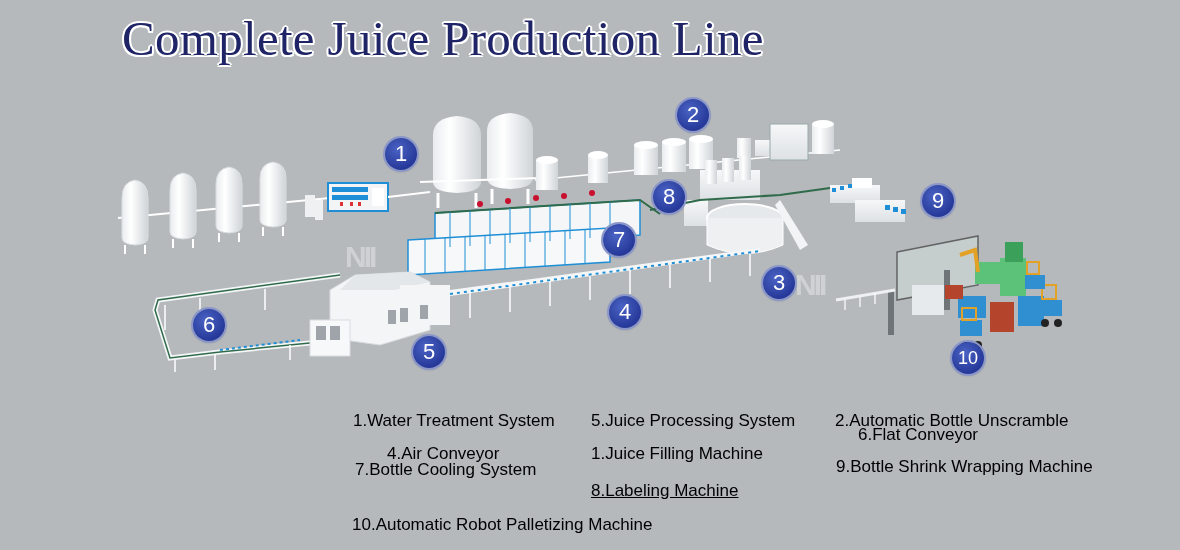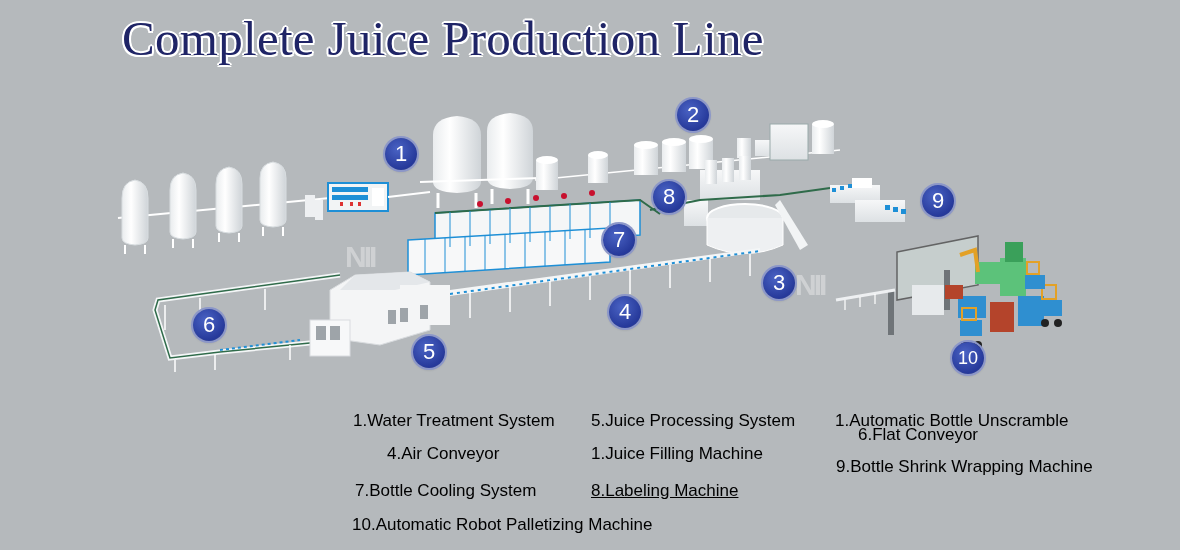--- a/index.html
+++ b/index.html
@@ -247,21 +247,21 @@
 <div class="badge" style="left:413px;top:336px;">5</div>
 <div class="badge" style="left:193px;top:309px;">6</div>
 <div class="badge" style="left:603px;top:224px;">7</div>
 <div class="badge" style="left:653px;top:181px;">8</div>
 <div class="badge" style="left:922px;top:185px;">9</div>
 <div class="badge wide" style="left:952px;top:342px;">10</div>
 
 <div>
   <div class="legend-item" style="left:353px;top:411px;">1.Water Treatment System</div>
   <div class="legend-item" style="left:591px;top:411px;">5.Juice Processing System</div>
-  <div class="legend-item" style="left:835px;top:411px;">1.Automatic Bottle Unscramble</div>
+  <div class="legend-item" style="left:835px;top:411px;">2.Automatic Bottle Unscramble</div>
   <div class="legend-item" style="left:355px;top:444px;margin-left:32px;">4.Air Conveyor</div>
   <div class="legend-item" style="left:591px;top:444px;">1.Juice Filling Machine</div>
   <div class="legend-item" style="left:836px;top:425px;margin-left:22px;">6.Flat Conveyor</div>
-  <div class="legend-item" style="left:355px;top:481px;">7.Bottle Cooling System</div>
+  <div class="legend-item" style="left:355px;top:460px;">7.Bottle Cooling System</div>
   <div class="legend-item" style="left:591px;top:481px;text-decoration:underline;">8.Labeling Machine</div>
   <div class="legend-item" style="left:836px;top:457px;">9.Bottle Shrink Wrapping Machine</div>
   <div class="legend-item" style="left:352px;top:515px;">10.Automatic Robot Palletizing Machine</div>
 </div>
 
 </body></html>

